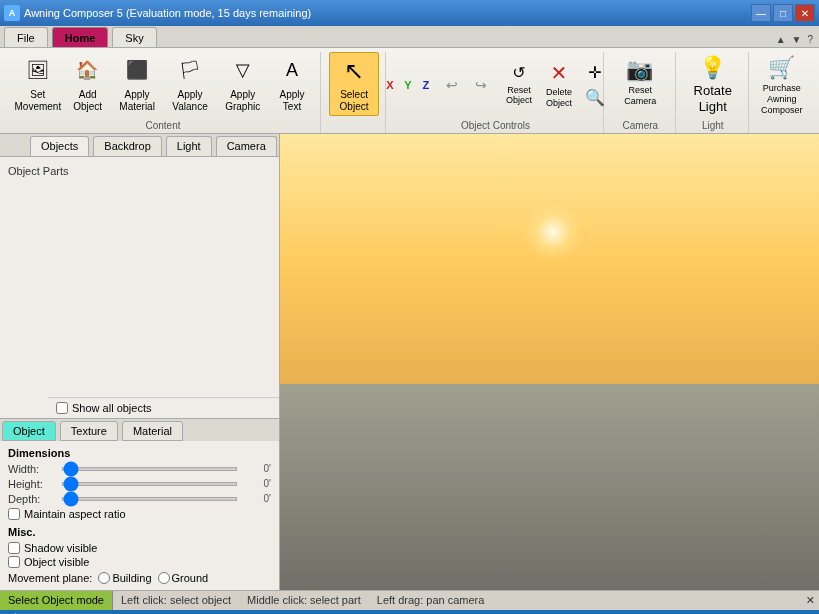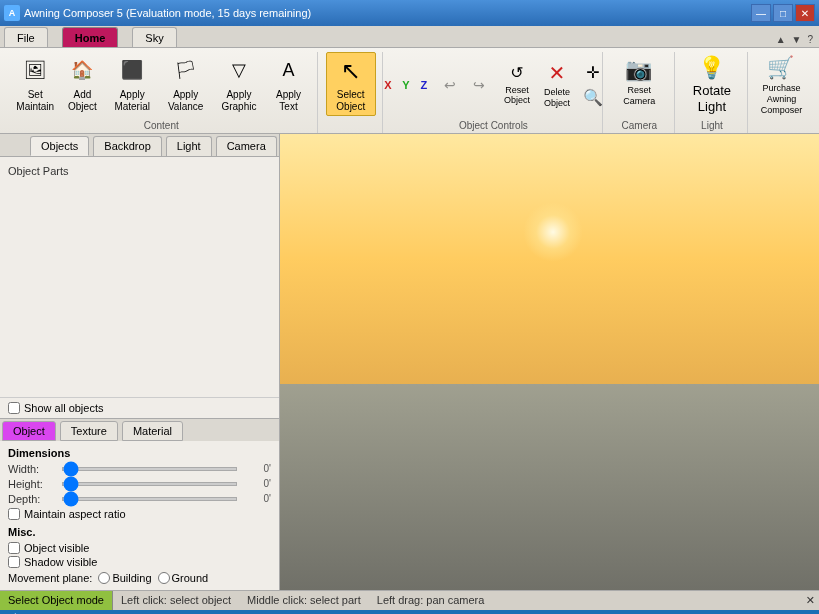--- a/index.html
+++ b/index.html
@@ -157,41 +157,42 @@
     .object-parts-title { font-size: 11px; color: #333; margin-bottom: 4px; }
 
     
     .show-all-row {
       padding: 4px 8px;
       border-top: 1px solid #ccc;
       display: flex;
       align-items: center;
       gap: 4px;
       font-size: 11px;
+      margin-left: 48px;
     }
 
     
     .props-panel {
       border-top: 1px solid #aaa;
       background: #f0ede8;
     }
     .props-tabs {
       display: flex;
       background: #dbd8d1;
     }
     .props-tab {
       padding: 3px 10px;
       font-size: 11px;
       cursor: pointer;
       border: 1px solid #aaa;
       background: #e8e5de;
       margin: 2px 2px 0;
       border-radius: 3px 3px 0 0;
     }
-    .props-tab.active { background: #d946ef; }
+    .props-tab.active { background: #5eead4; }
 
     .props-content { padding: 6px 8px; }
     .props-section-title { font-size: 11px; font-weight: bold; margin-bottom: 4px; }
     .prop-row { display: flex; align-items: center; margin-bottom: 3px; }
     .prop-label { width: 50px; font-size: 11px; color: #333; }
     .prop-slider { flex: 1; margin: 0 4px; }
     .prop-value { width: 30px; font-size: 10px; color: #555; text-align: right; }
 
     .misc-section { margin-top: 6px; }
     .misc-row { display: flex; align-items: center; gap: 4px; font-size: 11px; margin-bottom: 2px; }
@@ -299,40 +300,40 @@
   </div>
   <div class="title-bar-controls">
     <button class="title-bar-btn">—</button>
     <button class="title-bar-btn">□</button>
     <button class="title-bar-btn close">✕</button>
   </div>
 </div>
 
 <div class="tab-bar">
   <div style="display:flex;align-items:flex-end;width:100%">
-    <div style="display:flex;gap:12px;align-items:center;flex:1">
+    <div style="display:flex;gap:2px;align-items:center;flex:1">
       <div class="tab">File</div>
       <div class="tab active">Home</div>
       <div class="tab">Sky</div>
     </div>
     <div class="quick-access">
       <span class="qa-btn">▲</span>
       <span class="qa-btn">▼</span>
       <span class="qa-btn">?</span>
     </div>
   </div>
 </div>
 
 <div class="ribbon">
 
   <div class="ribbon-group">
     <div class="ribbon-group-buttons">
       <div class="ribbon-btn">
         <div class="ribbon-btn-icon">🖼</div>
-        <span class="ribbon-btn-label">Set Maintain</span>
+        <span class="ribbon-btn-label">Set Movement</span>
       </div>
       <div class="ribbon-btn">
         <div class="ribbon-btn-icon">🏠</div>
         <span class="ribbon-btn-label">Add Object</span>
       </div>
       <div class="ribbon-btn">
         <div class="ribbon-btn-icon">⬛</div>
         <span class="ribbon-btn-label">Apply Material</span>
       </div>
       <div class="ribbon-btn">
@@ -472,25 +473,25 @@
         </div>
         <div class="misc-row">
           <input type="checkbox" style="">
           <span>Maintain aspect ratio</span>
         </div>
 
         <div class="misc-section">
           <div class="props-section-title">Misc.</div>
           <div class="misc-row">
             <input type="checkbox" style="">
-            <span>Object visible</span>
+            <span>Shadow visible</span>
           </div>
           <div class="misc-row">
             <input type="checkbox" style="">
-            <span>Shadow visible</span>
+            <span>Object visible</span>
           </div>
           <div class="movement-row">
             <span>Movement plane:</span>
             <label style="display:flex;align-items:center;gap:2px;">
               <input type="radio" name="movement" style="">
               <span>Building</span>
             </label>
             <label style="display:flex;align-items:center;gap:2px;">
               <input type="radio" name="movement" style="">
               <span>Ground</span>

